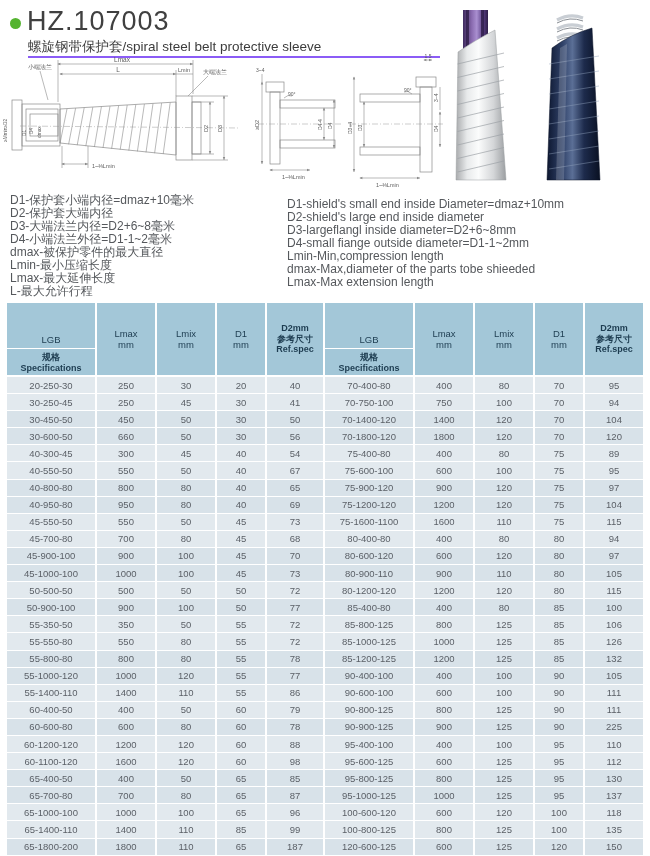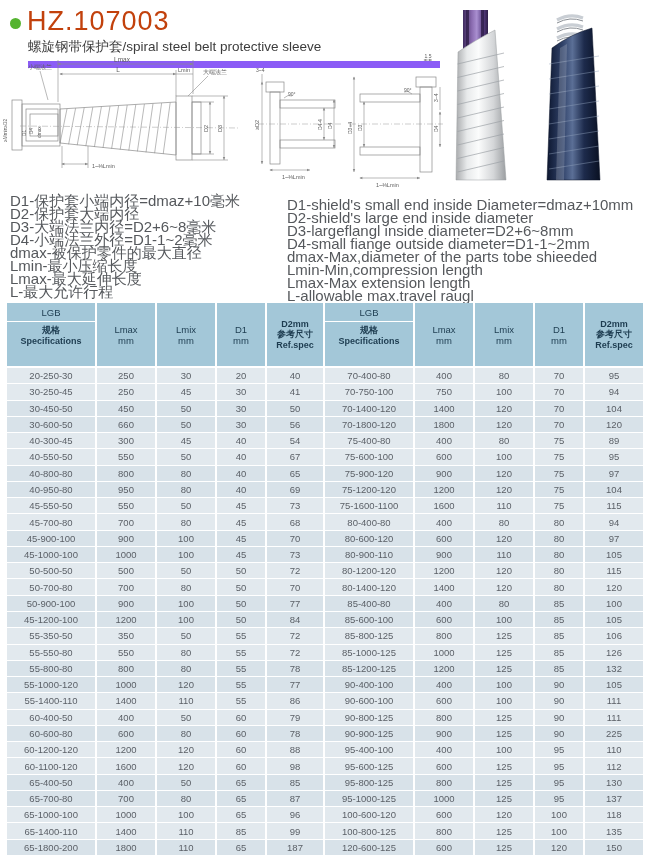--- a/index.html
+++ b/index.html
@@ -4,26 +4,26 @@
 <style>
   * { margin:0; padding:0; box-sizing:border-box; }
   html,body { width:650px; height:856px; background:#fff; overflow:hidden;
               font-family:"Liberation Sans","DejaVu Sans",sans-serif; }
   body { position:relative; }
 
   
   .hdr { position:absolute; top:6px; left:10px; width:440px; }
   .hdr-row { display:flex; align-items:center; }
   .dot { width:11px; height:11px; border-radius:50%; background:#55b430; margin-right:6px; margin-top:4px; flex:0 0 auto; }
-  .title { font-size:27px; color:#c2410c; letter-spacing:1px; }
+  .title { font-size:27px; color:#404040; letter-spacing:1px; }
   .subtitle { margin-left:18px; margin-top:1px; font-size:13.5px; color:#3c3c3c;
-              border-bottom:7px solid #8b5cf6; padding-bottom:5px; width:412px; }
+              border-bottom:2px solid #8b5cf6; width:412px; }
 
   
-  .legend { position:absolute; font-size:15px; color:#55585c; line-height:13px; white-space:nowrap; }
+  .legend { position:absolute; font-size:12px; color:#55585c; line-height:13px; white-space:nowrap; }
   .legend-cn { top:194px; left:10px; }
   .legend-en { top:198px; left:287px; }
 
   
   .drawing-svg { position:absolute; top:52px; left:0; }
   .photo-svg   { position:absolute; top:0;  left:443px; }
   .drawing-svg text { fill:#5c5c5c; font-family:"Liberation Sans","DejaVu Sans",sans-serif; }
   .dim { stroke:#8a8a8a; stroke-width:0.6; fill:none; }
   .thin { stroke:#8a8a8a; stroke-width:0.7; fill:none; }
   .cline { stroke:#9a9a9a; stroke-width:0.5; stroke-dasharray:6 2 1 2; fill:none; }
@@ -31,22 +31,22 @@
   #silver-spirals line { stroke:#9aa0a4; stroke-width:0.8; opacity:.85; }
   #dark-rings line { stroke:#8fa0ba; stroke-width:0.7; opacity:.65; }
 
   
   .tbl-wrap { position:absolute; top:303px; left:7px; width:636px; height:553px; }
   table.spec { width:636px; height:553px; border-collapse:separate; border-spacing:0; table-layout:fixed; }
   thead tr { height:42px; }
   th { background:#a3c7d8; color:#1d3c50; font-weight:normal; font-size:9.5px; line-height:11px;
        text-align:center; vertical-align:middle; border-right:2px solid #fff; border-bottom:2px solid #fff; padding:0; }
   th:last-child { border-right:none; }
-  .lgb-top { padding:4px 0 3px; border-bottom:1px solid #fff; }
-  .lgb-bot { padding:3px 0 20px; }
+  .lgb-top { padding:4px 0 3px; border-bottom:1px solid #fff;margin-top:27px; }
+  .lgb-bot { padding:3px 0 2px; }
   .h3line { font-size:9px; line-height:10.5px;font-weight:bold; }
   td { font-size:9.5px; color:#5a5f66; text-align:center; vertical-align:middle;
        border-right:2px solid #fff; border-bottom:1px solid #fff; padding:0; white-space:nowrap; overflow:hidden; }
   td:last-child { border-right:none; }
   tr.band-a td { background:#e2e9ee; }
   tr.band-b td { background:#d8e2e9; }
 </style>
 </head>
 <body>
 
@@ -255,24 +255,23 @@
     <div class="legend-line">dmax-被保护零件的最大直径</div>
     <div class="legend-line">Lmin-最小压缩长度</div>
     <div class="legend-line">Lmax-最大延伸长度</div>
     <div class="legend-line">L-最大允许行程</div>
   </div>
 <div class="legend legend-en">
     <div class="legend-line">D1-shield's small end inside Diameter=dmaz+10mm</div>
     <div class="legend-line">D2-shield's large end inside diameter</div>
     <div class="legend-line">D3-largeflangl inside diameter=D2+6~8mm</div>
     <div class="legend-line">D4-small fiange outside diameter=D1-1~2mm</div>
+    <div class="legend-line">Lmin-Min,compression length</div>
     <div class="legend-line">dmax-Max,diameter of the parts tobe shieeded</div>
-    <div class="legend-line">Lmin-Min,compression length</div>
     <div class="legend-line">Lmax-Max extension length</div>
-    <div class="legend-line">L-allowable max.travel raugl</div>
   </div>
 
 <div class="tbl-wrap">
   <table class="spec">
     <colgroup>
       <col style="width:90px">
         <col style="width:60px">
         <col style="width:60px">
         <col style="width:50px">
         <col style="width:58px">
@@ -484,55 +483,31 @@
           <td>500</td>
           <td>50</td>
           <td>50</td>
           <td>72</td>
           <td>80-1200-120</td>
           <td>1200</td>
           <td>120</td>
           <td>80</td>
           <td>115</td>
         </tr>
-        <tr class="band-a">
-          <td>50-700-80</td>
-          <td>700</td>
-          <td>80</td>
-          <td>50</td>
-          <td>70</td>
-          <td>80-1400-120</td>
-          <td>1400</td>
-          <td>120</td>
-          <td>80</td>
-          <td>120</td>
-        </tr>
         <tr class="band-b">
           <td>50-900-100</td>
           <td>900</td>
           <td>100</td>
           <td>50</td>
           <td>77</td>
           <td>85-400-80</td>
           <td>400</td>
           <td>80</td>
           <td>85</td>
           <td>100</td>
-        </tr>
-        <tr class="band-b">
-          <td>45-1200-100</td>
-          <td>1200</td>
-          <td>100</td>
-          <td>50</td>
-          <td>84</td>
-          <td>85-600-100</td>
-          <td>600</td>
-          <td>100</td>
-          <td>85</td>
-          <td>105</td>
         </tr>
         <tr class="band-a">
           <td>55-350-50</td>
           <td>350</td>
           <td>50</td>
           <td>55</td>
           <td>72</td>
           <td>85-800-125</td>
           <td>800</td>
           <td>125</td>

